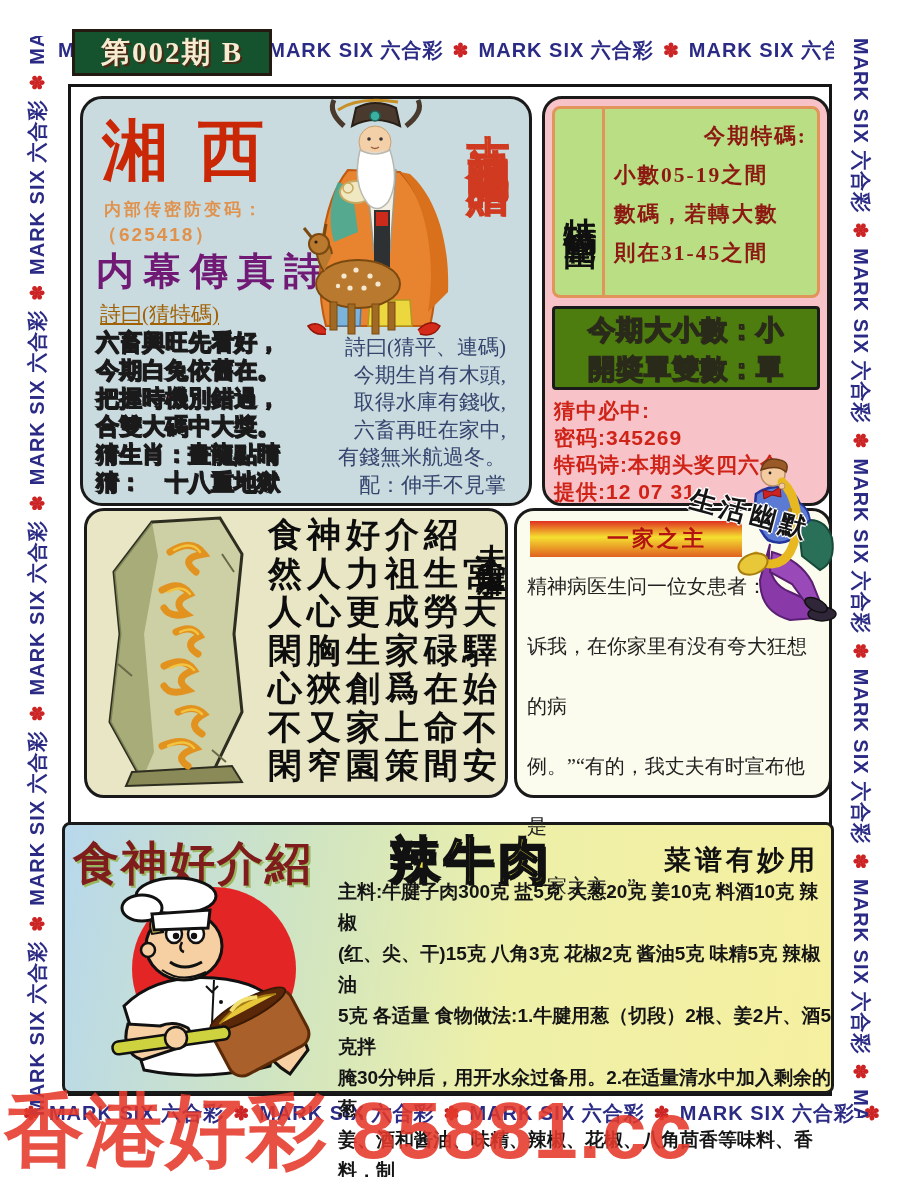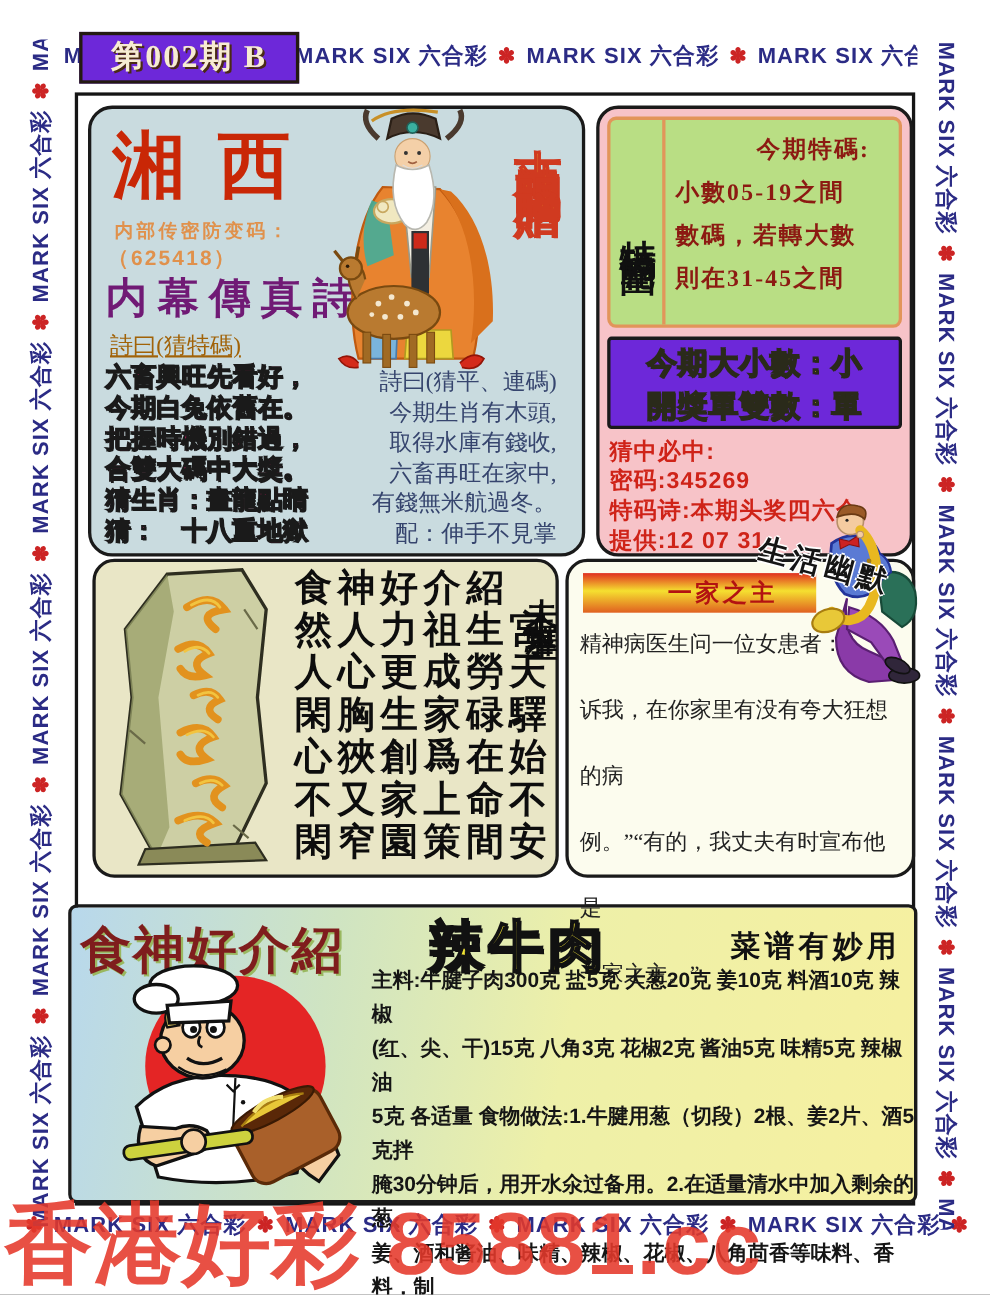--- a/index.html
+++ b/index.html
@@ -7,21 +7,21 @@
         font-family:"Liberation Sans",sans-serif;}
   
   .strip{position:absolute;white-space:nowrap;overflow:hidden;height:30px;line-height:30px;
          font:bold 20px "Liberation Sans",sans-serif;color:#2b2b85;letter-spacing:1px;z-index:1;}
   .bflower{color:#cc2424;margin:0 9px;font-size:19px;}
   
   #frame{position:absolute;left:68px;top:84px;width:764px;height:1012px;
          border:3.5px solid #151515;box-sizing:border-box;background:#fff;z-index:2;}
   .panel{position:absolute;box-sizing:border-box;border:3px solid #1a1a1a;z-index:3;}
   
-  #badge{position:absolute;left:72px;top:29px;width:200px;height:47px;background:#6d28d9;
+  #badge{position:absolute;left:72px;top:29px;width:200px;height:47px;background:#14532d;
          border:3px solid #241a12;box-sizing:border-box;z-index:8;text-align:center;
          font:bold 29px "Liberation Serif",serif;line-height:41px;color:#f7ecd2;
          text-shadow:2px 2px 0 #4a2a14;letter-spacing:2px;}
   
   .xt{position:absolute;z-index:4;}
   #xiangxi{font:bold 66px "Liberation Serif",serif;color:#c92706;letter-spacing:30px;}
   #seclabel{font:bold 17px "Liberation Sans",sans-serif;color:#e0914c;letter-spacing:3px;}
   #seccode{font:bold 19px "Liberation Sans",sans-serif;color:#e0914c;letter-spacing:2px;}
   #subtitle{font:bold 38px "Liberation Serif",serif;color:#701a75;letter-spacing:9px;}
   #poemhdr{font:21px "Liberation Serif",serif;color:#a16207;text-decoration:underline;}
@@ -29,24 +29,24 @@
          -webkit-text-stroke:1.2px #1a1a1a;text-shadow:1px 1px 0 #1a1a1a;}
   .bpoem{font:21px "Liberation Serif",serif;color:#36456e;line-height:27.5px;}
   .vtext{writing-mode:vertical-rl;text-orientation:upright;}
   #sidetitle{font:bold 42px "Liberation Serif",serif;color:#f6c832;letter-spacing:13px;
              -webkit-text-stroke:1.5px #d03a20;text-shadow:1px 1px 0 #d03a20;height:310px;}
   
   #rangebox{position:absolute;left:552px;top:106px;width:268px;height:192px;z-index:4;
             border:3.5px solid #e2955a;border-radius:8px;background:#b9de84;display:flex;box-sizing:border-box;}
   #rangevtitle{width:50px;border-right:3.5px solid #e2955a;font:bold 33px "Liberation Sans",sans-serif;
                color:#101010;text-align:center;padding-top:5px;letter-spacing:7px;box-sizing:border-box;}
-  #rangelines{flex:1;padding:8px 22px 0 9px;color:#8c1a12;font:bold 21.5px "Liberation Serif",serif;line-height:39px;}
+  #rangelines{flex:1;padding:8px 6px 0 9px;color:#8c1a12;font:bold 21.5px "Liberation Serif",serif;line-height:39px;}
   #rangelines .tr{text-align:right;padding-right:4px;}
   #rangelines div{letter-spacing:2px;}
-  #greenbox{position:absolute;left:552px;top:306px;width:268px;height:84px;z-index:4;background:#6d28d9;
+  #greenbox{position:absolute;left:552px;top:306px;width:268px;height:84px;z-index:4;background:#4d7c0f;
             border:3px solid #1a1a1a;border-radius:4px;box-sizing:border-box;text-align:center;
             font:bold 27px "Liberation Sans",sans-serif;color:#f5df2a;line-height:39px;padding-top:2px;
             -webkit-text-stroke:1.5px #2a2a1a;text-shadow:1px 1px 0 #2a2a1a;letter-spacing:1px;}
   .tipline{font:bold 21px "Liberation Sans",sans-serif;color:#cf2318;line-height:27px;letter-spacing:1px;}
   
   #banner{position:absolute;left:530px;top:521px;width:170px;height:36px;z-index:5;text-align:center;
           background:linear-gradient(180deg,#e03020 0%,#f5e030 45%,#e06020 100%);
           font:bold 22px "Liberation Sans",sans-serif;color:#b31212;line-height:36px;letter-spacing:3px;padding-left:42px;}
   #humortitle{position:absolute;left:688px;top:496px;z-index:7;transform:rotate(15deg);
           font:bold 27px "Liberation Sans",sans-serif;color:#151515;letter-spacing:4px;

